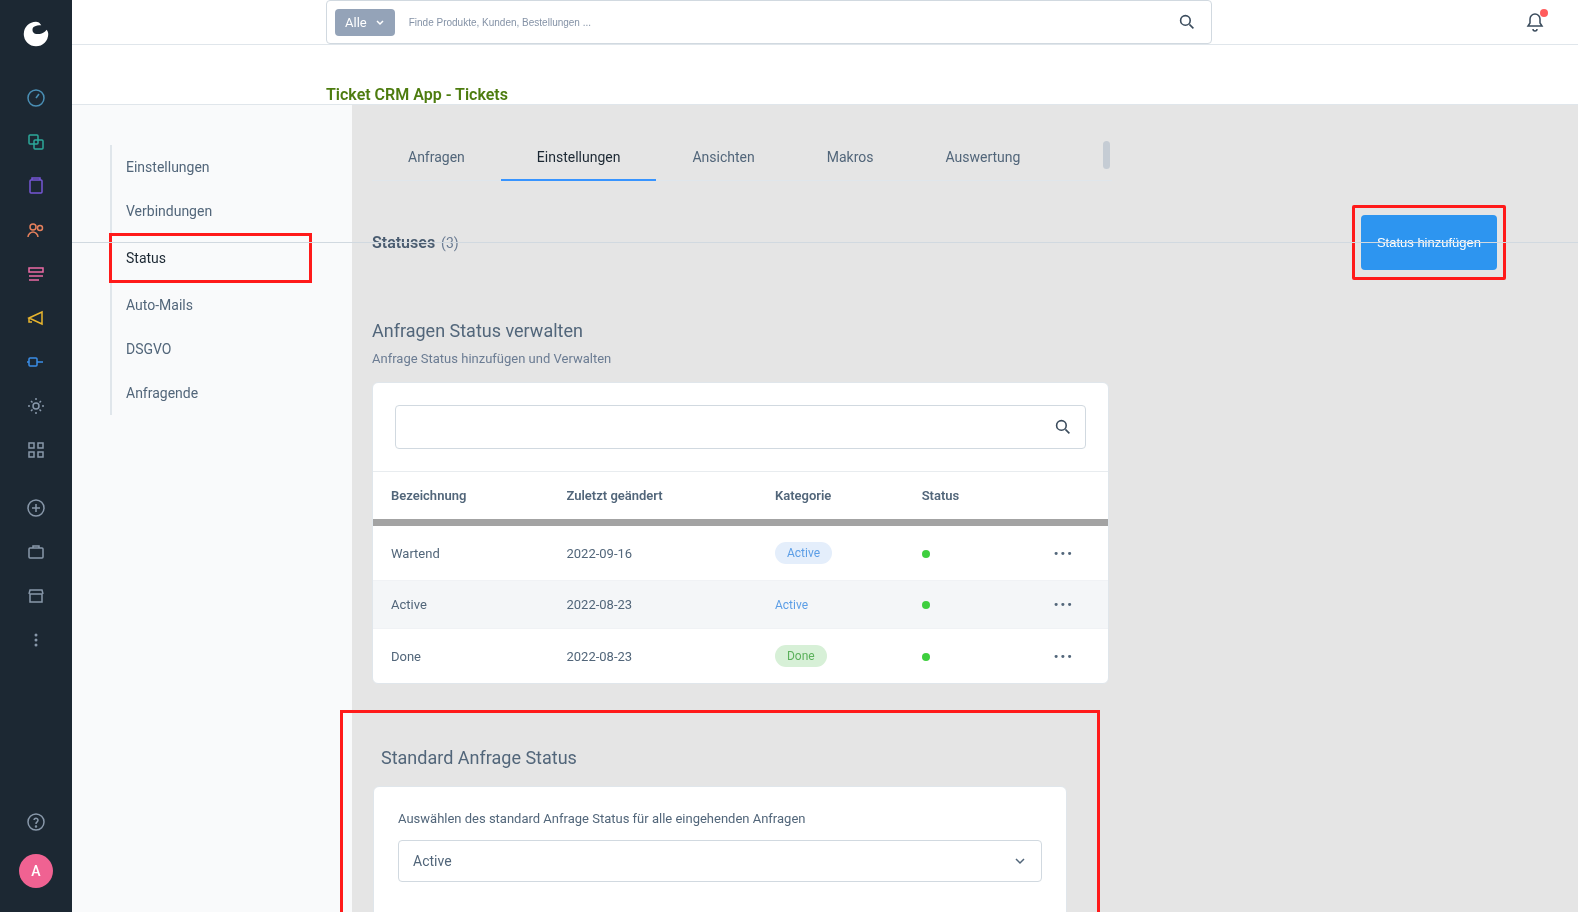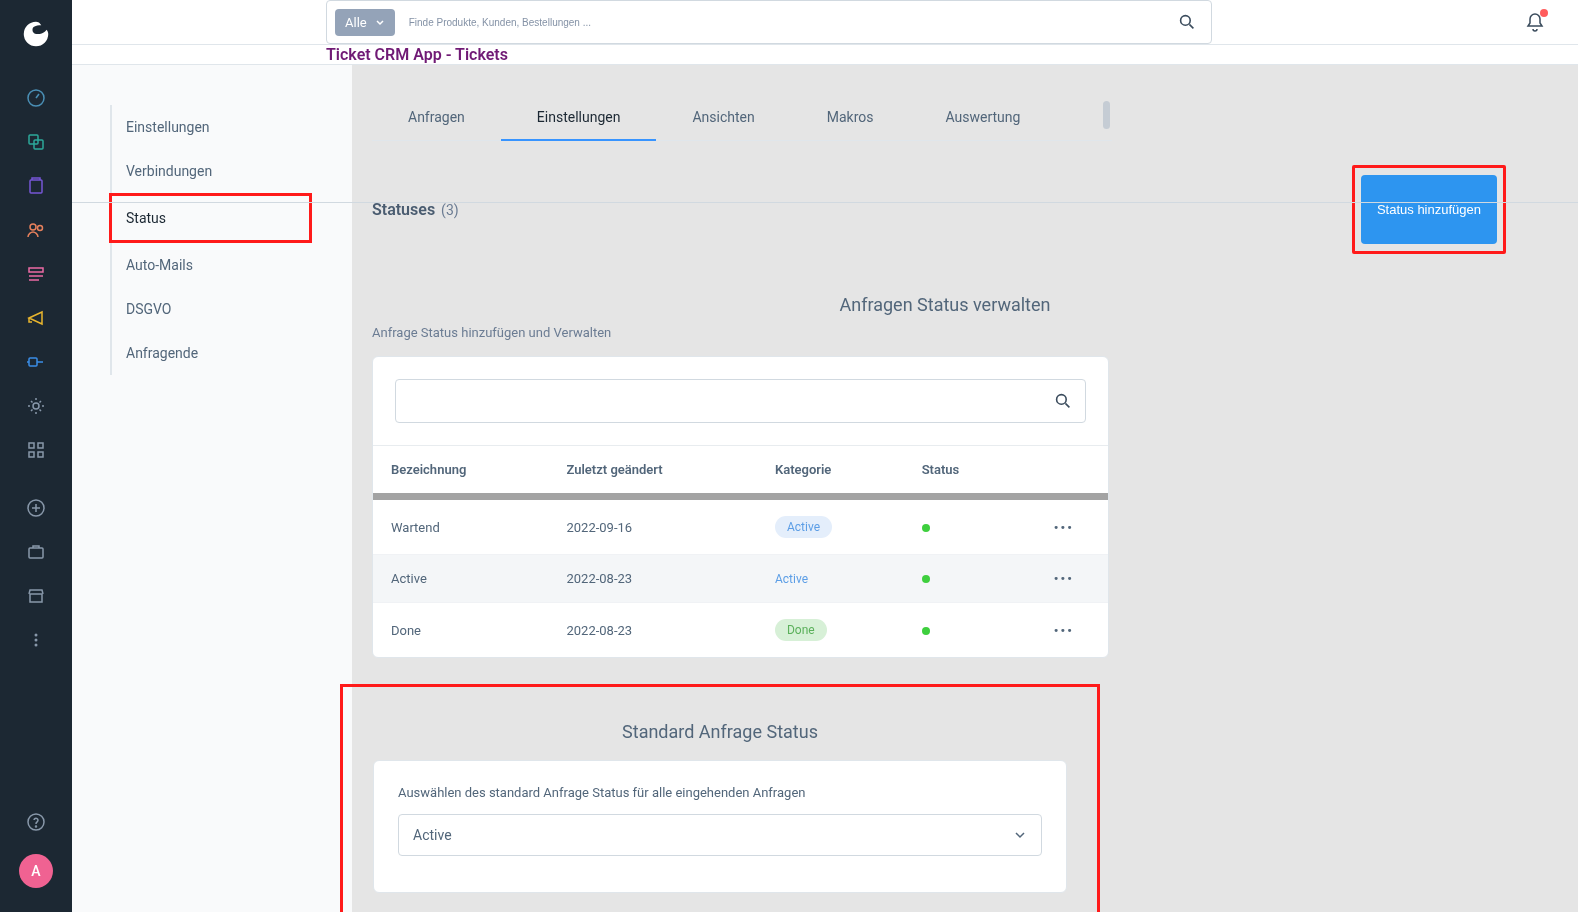--- a/index.html
+++ b/index.html
@@ -50,21 +50,21 @@
     .search-input {
       border: none; outline: none; flex: 1; padding: 0 14px; font-size: 10px; color: #52667a;
     }
     .search-input::placeholder { color: #8492a6; }
     .search-btn { padding: 0 16px; cursor: pointer; }
     .notif { margin-left: auto; cursor: pointer; position: relative; }
     .notif-dot { position: absolute; top: -2px; right: -2px; width: 8px; height: 8px; background: #ff5c5c; border-radius: 50%; }
 
     
     .title-bar { height: 60px; display: flex; align-items: center; padding-left: 254px; border-bottom: 1px solid #e0e6eb; }
-    .page-title { font-weight: 600; font-size: 16px; color: #701a75; }
+    .page-title { font-weight: 600; font-size: 16px; color: #4d7c0f; margin-top: 40px; }
 
     
     .body { flex: 1; display: flex; background: #e5e5e5; position: relative; gap: 8px; }
     .body::before {
       content: ''; position: absolute; left: 0; right: 0; top: 137px;
       border-top: 1px solid #d1d9e0;
     }
 
     
     .side-menu {
@@ -92,25 +92,25 @@
 
     .subheader {
       display: flex; align-items: center; justify-content: space-between;
       padding: 24px 12px 22px; border-bottom: none;
     }
     .subheader-left { display: flex; align-items: baseline; gap: 6px; }
     .subheader-title { font-weight: 600; font-size: 16px; color: #4a5c70; }
     .subheader-count { color: #6b7c93; }
     .add-btn {
       background: #2d95f0; color: #fff; border: none; border-radius: 4px;
-      padding: 27px 16px; cursor: pointer; font-size: 13px; font-weight: 500;
+      padding: 20px 16px; cursor: pointer; font-size: 13px; font-weight: 500;
     }
     .add-btn-wrap.red-box { padding: 7px 6px; border-radius: 2px; }
 
-    .section-title { font-size: 18px; font-weight: 400; color: #52667a; margin: 18px 0 10px 12px; text-align: center; }
+    .section-title { font-size: 18px; font-weight: 400; color: #52667a; margin: 18px 0 10px 12px; }
     .section-sub { font-size: 13px; color: #6b7c93; margin-left: 12px; margin-bottom: 16px; }
 
     .card {
       border: 1px solid #e0e6eb; border-radius: 6px; background: #fff;
       margin-left: 12px; max-width: 737px;
     }
     .search-row { padding: 22px 22px; border-bottom: 1px solid #e8ecef; }
     .search-field {
       width: 100%; border: 1px solid #d1d9e0; border-radius: 4px; height: 44px;
       display: flex; align-items: center; justify-content: flex-end; padding-right: 14px;
@@ -364,21 +364,21 @@
                   <td>2022-08-23</td>
                   <td><span class="pill pill-done">Done</span></td>
                   <td><span class="status-dot"></span></td>
                   <td style="text-align: center;"><span class="dots-btn">•••</span></td>
                 </tr>
               </tbody>
           </table>
         </div>
 
         <div class="standard-box">
-          <div class="section-title" style="margin-left:0">Standard Anfrage Status</div>
+          <div class="section-title" style="margin-left:8px">Standard Anfrage Status</div>
           <div class="std-card">
             <div class="std-label">Auswählen des standard Anfrage Status für alle eingehenden Anfragen</div>
             <div class="std-select">
               <span>Active</span>
               <svg width="14" height="14" viewBox="0 0 14 14" fill="none" stroke="#52667a" stroke-width="1.5">
                   <path d="M3 5l4 4 4-4"></path>
                 </svg>
             </div>
           </div>
         </div>

